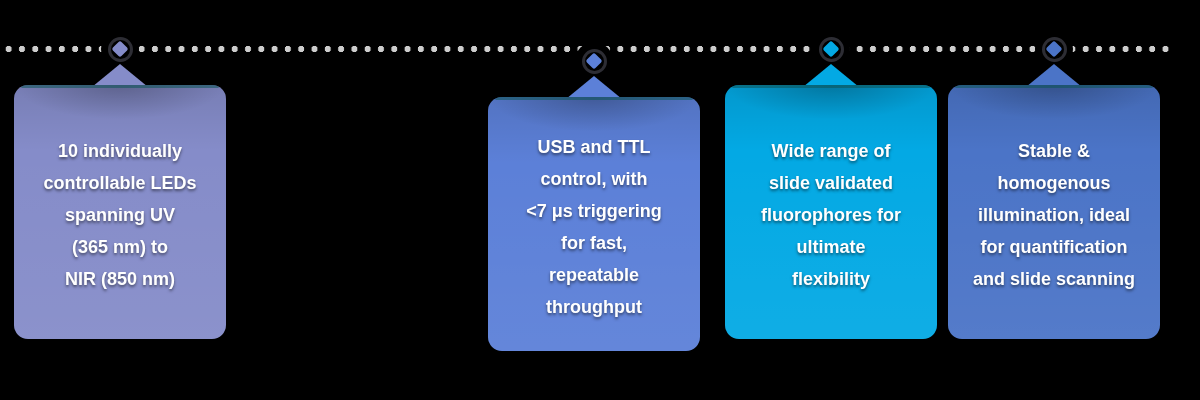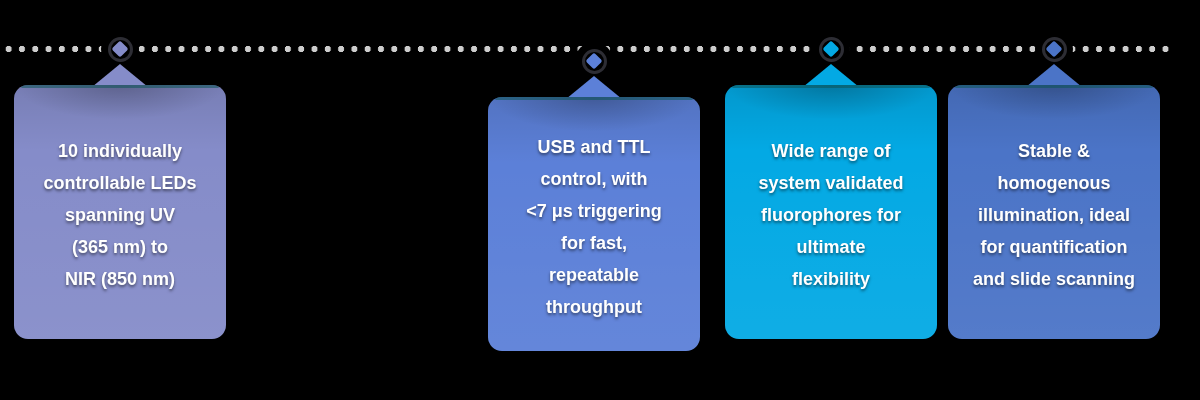--- a/index.html
+++ b/index.html
@@ -138,21 +138,21 @@
 
   <div class="group g3" style="--card-color: #03A9E4;">
     <div class="node" style="--ring-color: #2d2d34;">
       <div class="ring">
         <div class="node-dot"></div>
       </div>
     </div>
     <div class="pointer"></div>
     <div class="card">
       <div class="card-text">Wide range of
-system validated
+slide validated
 fluorophores for
 ultimate
 flexibility</div>
     </div>
   </div>
 
   <div class="group g4" style="--card-color: #4B74C7;">
     <div class="node" style="--ring-color: #2d2d34;">
       <div class="ring">
         <div class="node-dot"></div>

